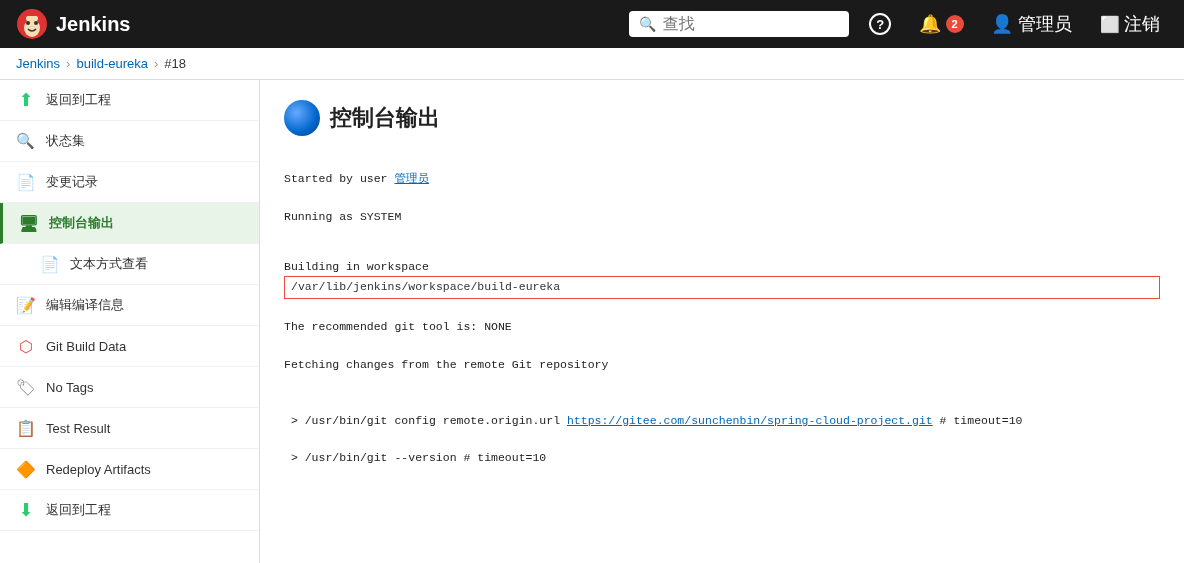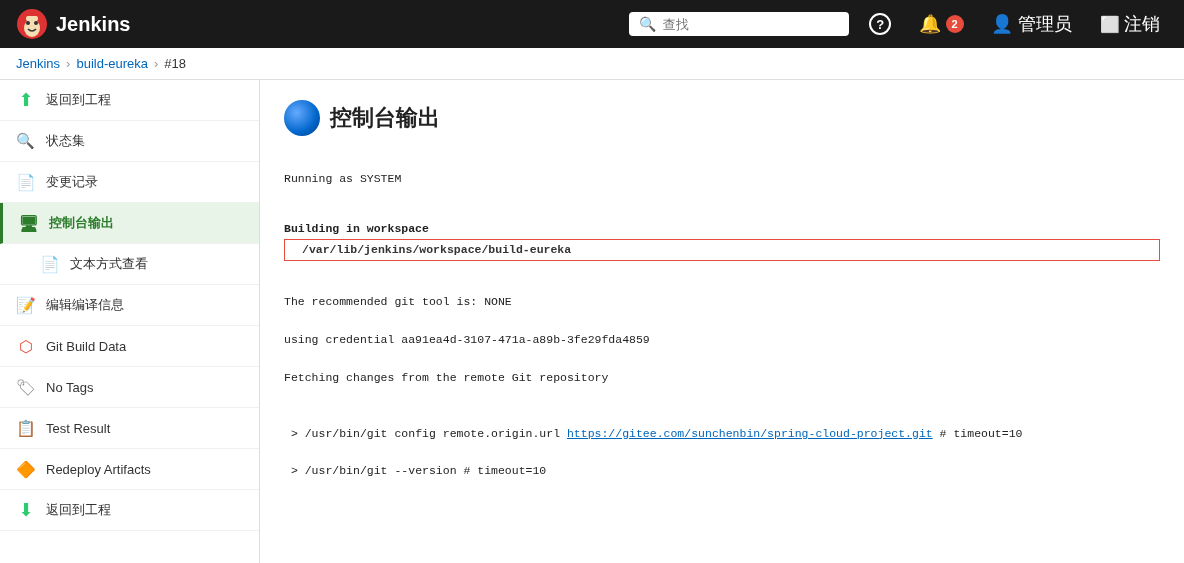--- a/index.html
+++ b/index.html
@@ -33,21 +33,21 @@
       align-items: center;
       background: #fff;
       border-radius: 4px;
       padding: 4px 10px;
       gap: 6px;
       width: 220px;
     }
     .header-search input {
       border: none;
       outline: none;
-      font-size: 13px;
+      font-size: 16px;
       color: #4d7c0f;
       width: 160px;
       background: transparent;
     }
     .header-icon-btn {
       color: #fff;
       font-size: 18px;
       cursor: pointer;
       padding: 4px 8px;
       display: flex;
@@ -142,21 +142,21 @@
       font-family: 'Courier New', Courier, monospace;
       font-size: 11.5px;
       line-height: 1.6;
       color: #222;
       white-space: pre-wrap;
       word-break: break-all;
     }
     .console-output .path-highlight {
       background: #fff;
       border: 1.5px solid #e74c3c;
-      padding: 1px 17px;
+      padding: 1px 6px;
       color: #333;
     }
   </style>
 </head>
 <body>
 
 <header class="header">
   <div class="header-logo">
     <svg class="header-logo-icon" viewBox="0 0 32 32" xmlns="http://www.w3.org/2000/svg">
       <circle cx="16" cy="16" r="15" fill="#d33"></circle>
@@ -259,24 +259,24 @@
 
   </aside>
 
   <main class="main">
     <div class="page-title">
       <div class="page-title-icon"></div>
       <h1>控制台输出</h1>
     </div>
 
     <div class="console-output">
+<span style="display: block; margin-bottom: 1px;">Started by user <a href="#" style="color:#0066bb;">管理员</a></span>
 <span style="display: block; margin-bottom: 13px;">Running as SYSTEM</span>
-<span style="display: block; margin-bottom: 14px; font-weight: bold;">Building in workspace <span class="path-highlight" style="display: block; margin-bottom: 1px;">/var/lib/jenkins/workspace/build-eureka</span></span>
+<span style="display: block; margin-bottom: 1px;">Building in workspace <span class="path-highlight" style="display: block; margin-bottom: 1px;">/var/lib/jenkins/workspace/build-eureka</span></span>
 <span style="display: block; margin-bottom: 1px;">The recommended git tool is: NONE</span>
-<span style="display: block; margin-bottom: 1px;">using credential aa91ea4d-3107-471a-a89b-3fe29fda4859</span>
 <span style="display: block; margin-bottom: 19px;">Fetching changes from the remote Git repository</span>
 <span style="display: block; margin-bottom: 1px;"> &gt; /usr/bin/git config remote.origin.url <a href="#" style="color:#0066bb;">https://gitee.com/sunchenbin/spring-cloud-project.git</a> # timeout=10</span>
 <span style="display: block; margin-bottom: 1px;"> &gt; /usr/bin/git --version # timeout=10</span>
 
 
 
 
 
 
 

